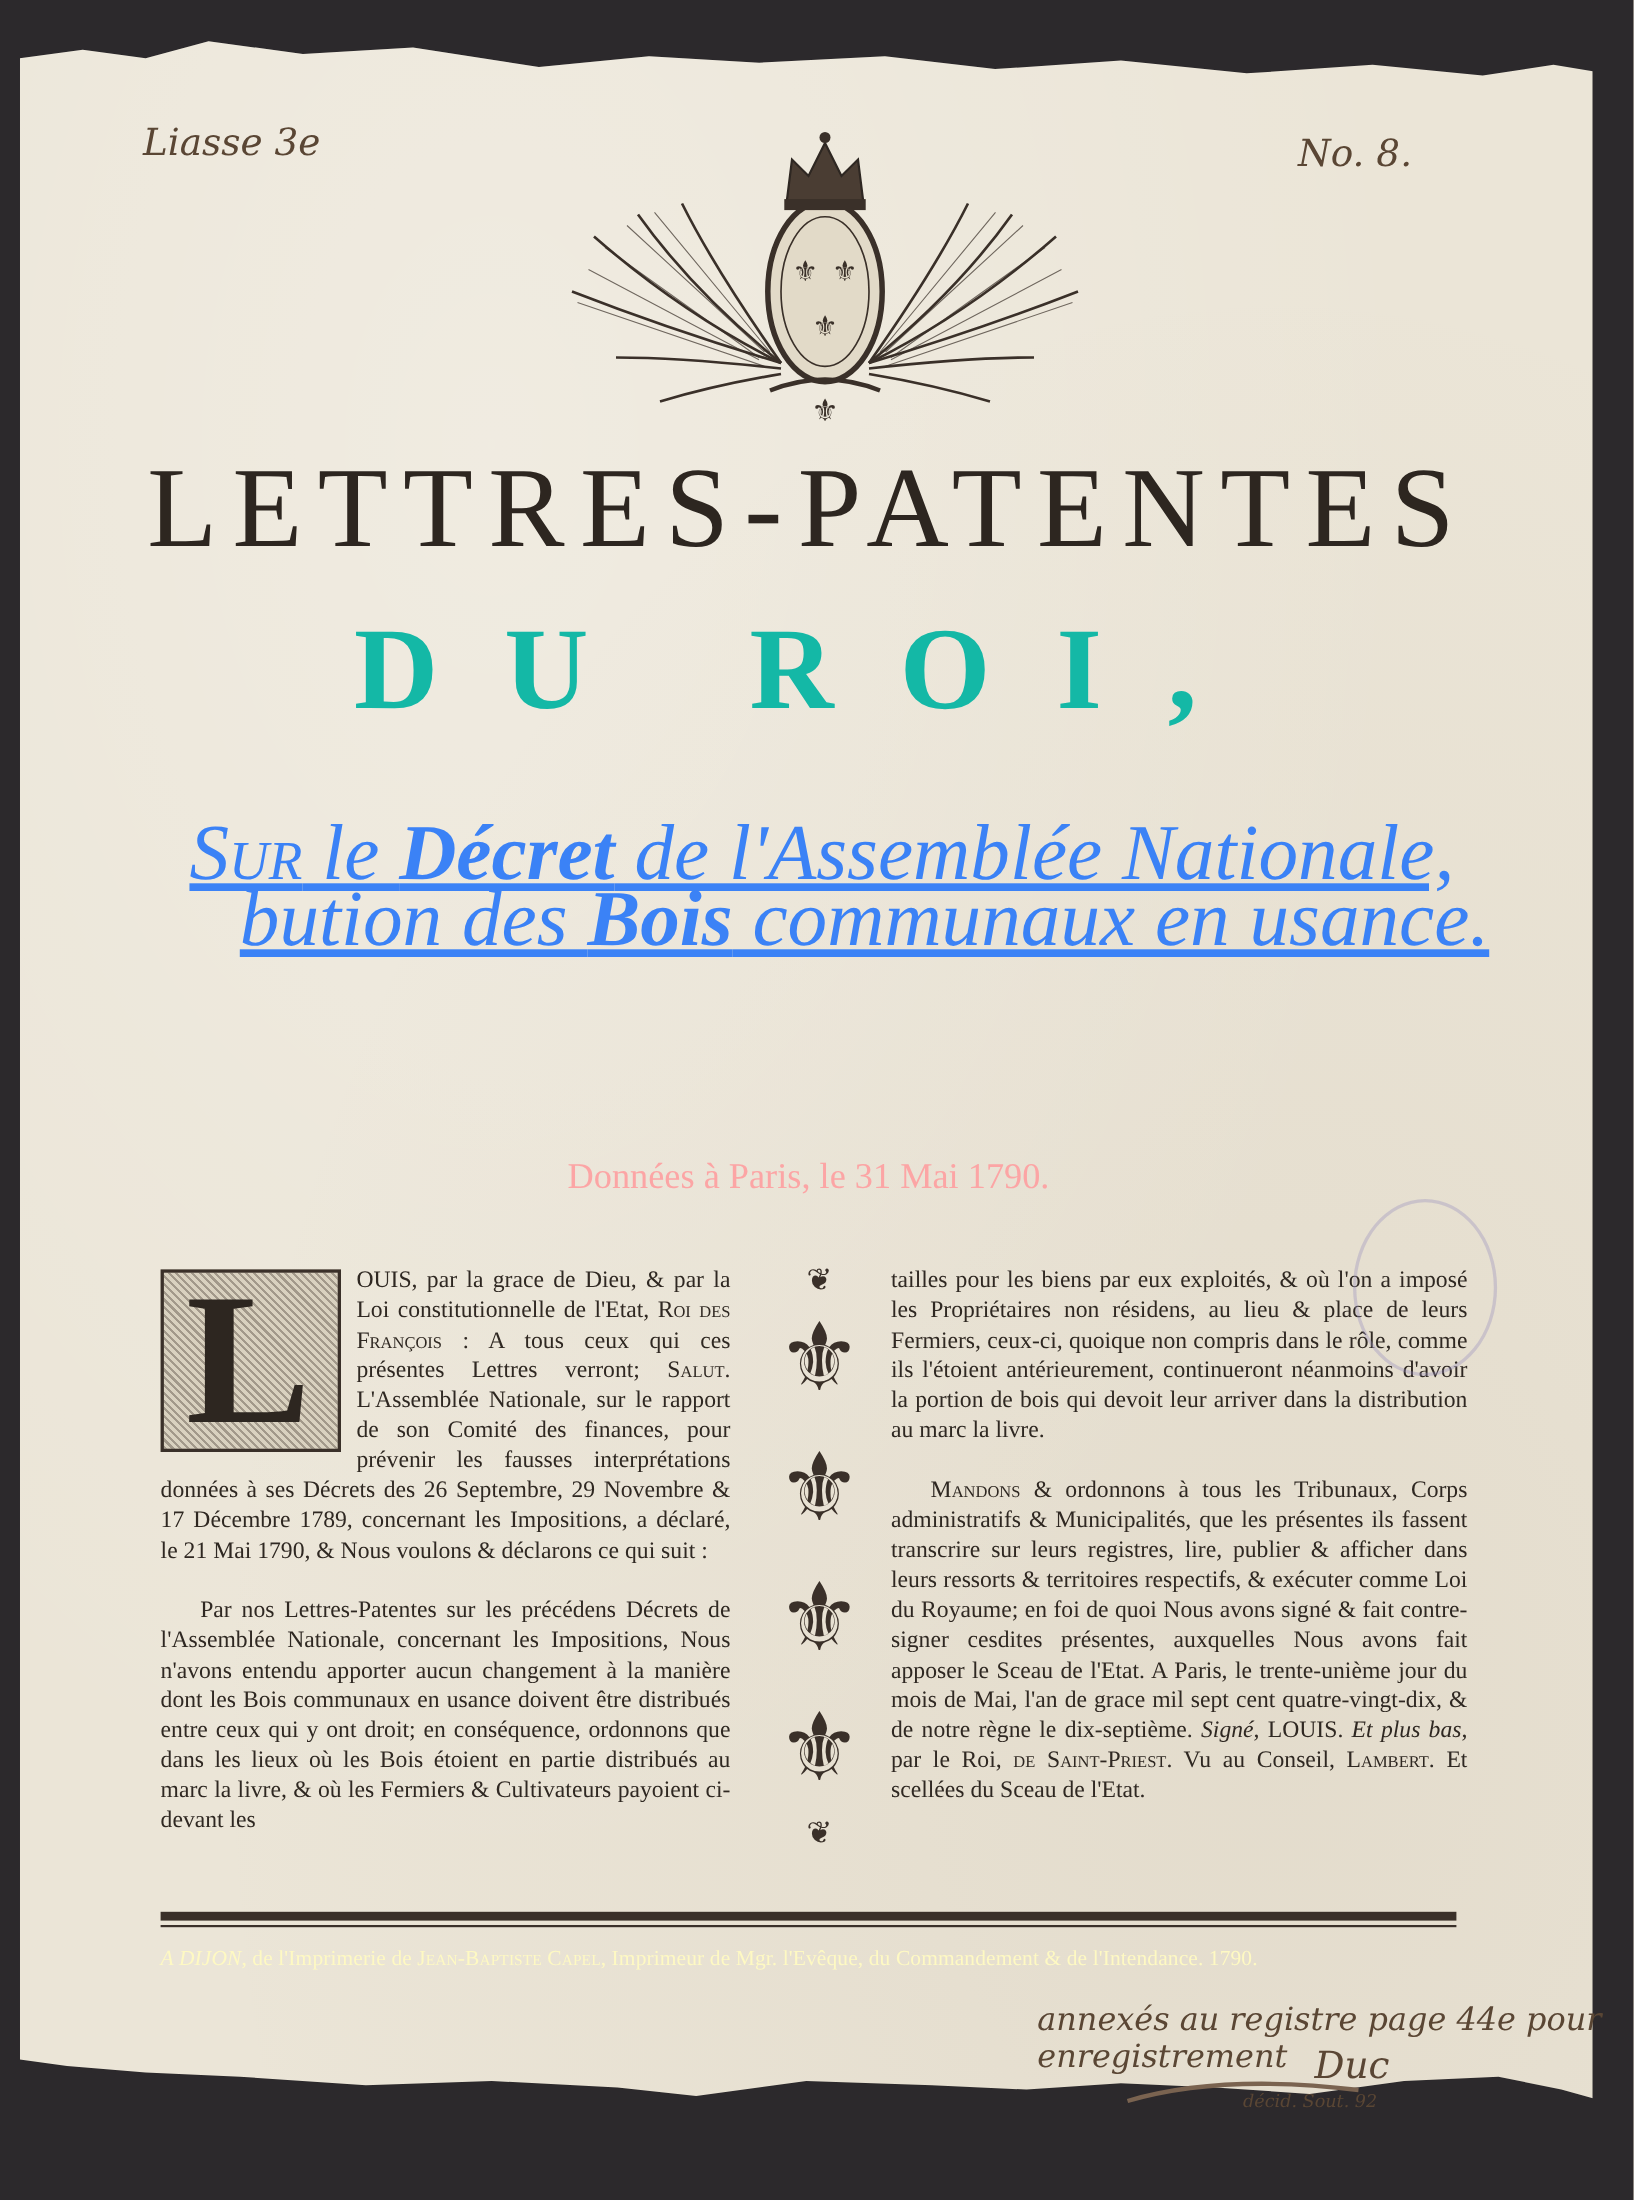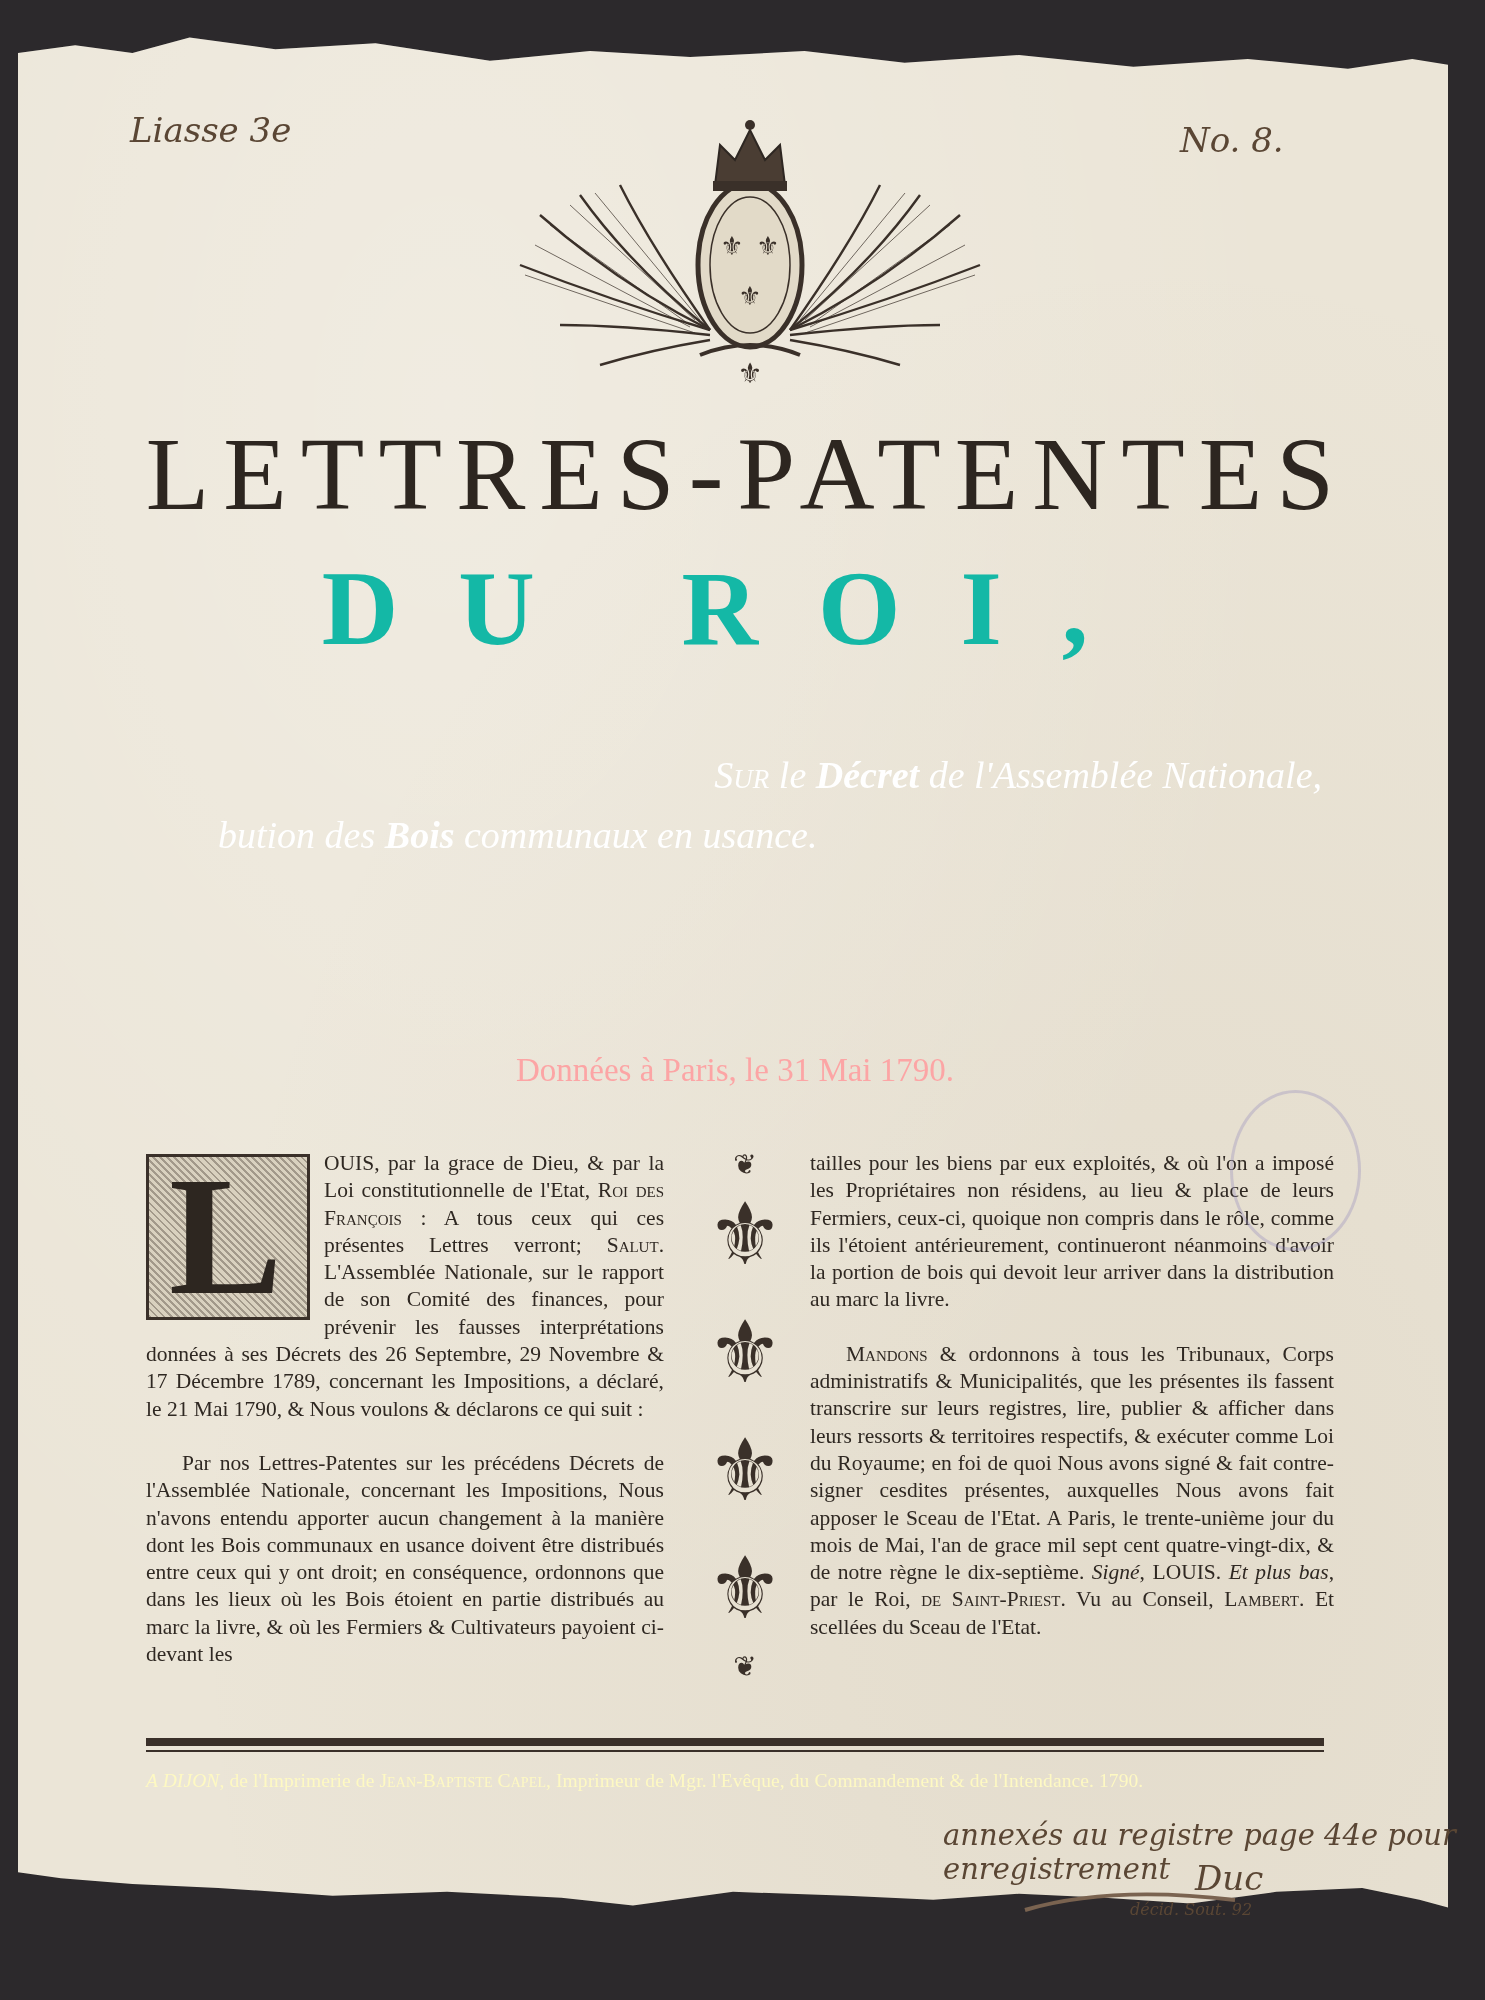--- a/index.html
+++ b/index.html
@@ -29,21 +29,21 @@
       text-align: center; font-size: 104px; letter-spacing: 14px; line-height: 1;
       color: #2d2620; font-weight: normal;
     }
     .title-sub {
       left: 130px; width: 1210px; top: 556px;
       text-align: center; font-size: 106px; letter-spacing: 60px; line-height: 1;
       color: #14b8a6;
     }
     .subtitle {
       left: 130px; width: 1210px; top: 745px;
-      font-style: italic; font-size: 38px; line-height: 60px; color: #ffffff;
+      font-style: italic; font-size: 72px; line-height: 60px; color: #3b82f6; text-decoration: underline;
     }
     .subtitle .ln { display: block; text-align: right; white-space: nowrap; }
     .subtitle .ln1 { padding-right: 18px; }
     .subtitle .ln2, .subtitle .ln3 { text-align: left; padding-left: 88px; }
     .subtitle b { font-weight: bold; }
     .sc { font-variant: small-caps; }
     .dateline {
       left: 130px; width: 1210px; top: 1052px;
       text-align: center; font-size: 33px; color: #fca5a5;
     }
@@ -120,21 +120,21 @@
   <text x="330" y="190" font-size="26" fill="#3a3029" text-anchor="middle">⚜</text>
 
   <path d="M295 70 L300 30 L315 45 L330 15 L345 45 L360 30 L365 70 Z" fill="#4a3d33" stroke="#2e2722" stroke-width="2"></path>
   <rect x="293" y="66" width="74" height="10" fill="#3a3029"></rect>
   <circle cx="330" cy="10" r="5" fill="#3a3029"></circle>
 
   <path d="M280 240 Q330 220 380 240" fill="none" stroke="#3a3029" stroke-width="4"></path>
   <text x="330" y="268" font-size="28" fill="#3a3029" text-anchor="middle">⚜</text>
 </svg>
 
-<h1 class="abs title-main" style="margin:12px;">LETTRES-PATENTES</h1>
+<h1 class="abs title-main" style="margin:0;">LETTRES-PATENTES</h1>
 <h2 class="abs title-sub" style="margin:0;">DU ROI,</h2>
 
 <div class="abs subtitle">
   <span class="ln ln1"><span class="sc">Sur</span><span> le </span><b>Décret</b><span> de l'Assemblée Nationale,</span></span>
   <span class="ln ln3"><span>bution des </span><b>Bois</b><span> communaux en usance.</span></span>
 </div>
 
 <div class="abs dateline">Données à Paris, le 31 Mai 1790.</div>
 
 <div class="abs col col-left">

